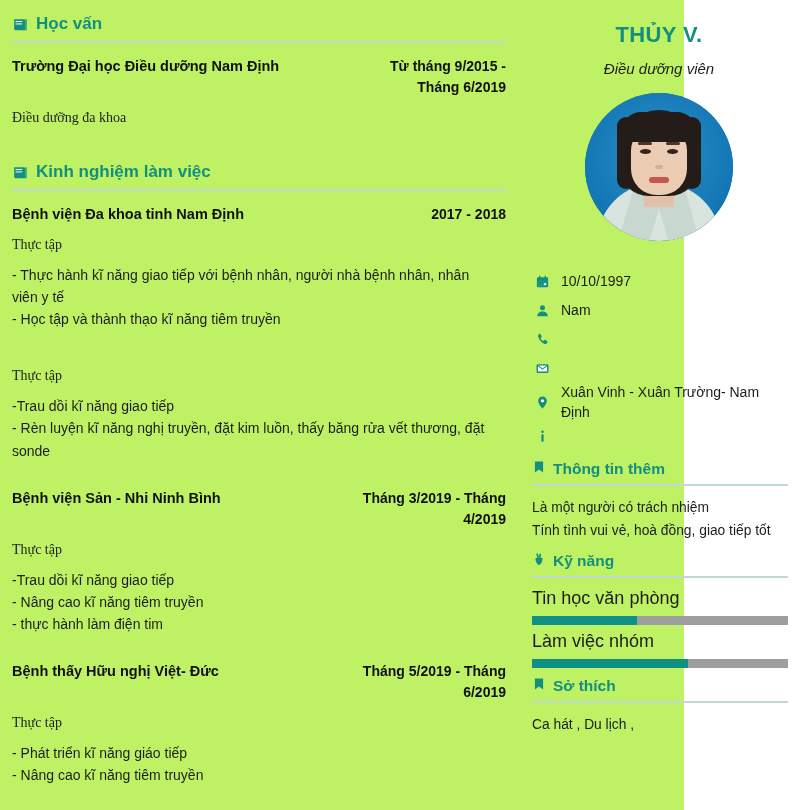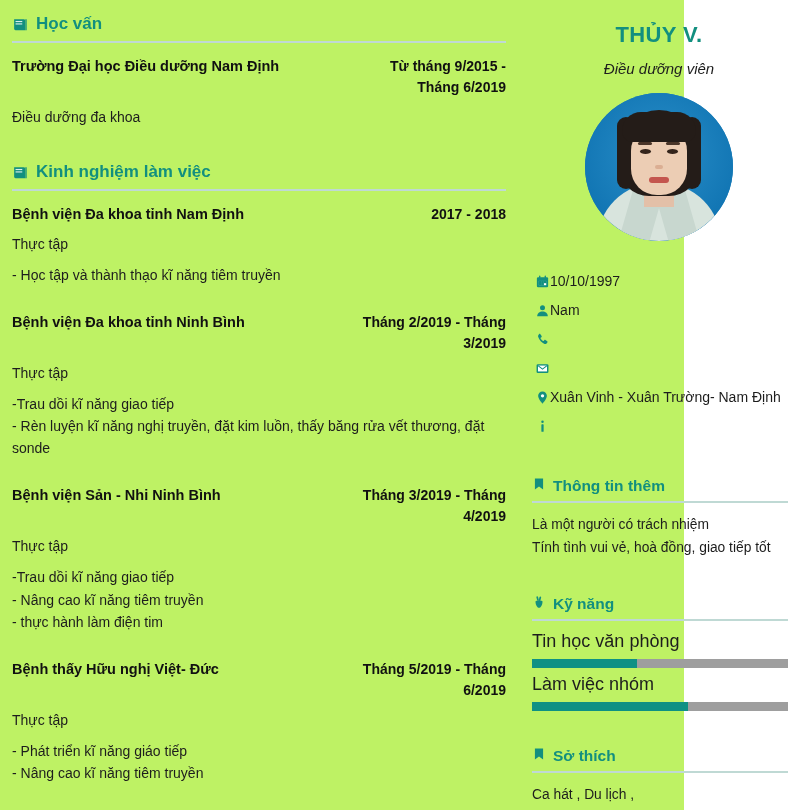--- a/index.html
+++ b/index.html
@@ -69,20 +69,21 @@
     text-align: right;
     line-height: 1.5;
     flex: 0 0 auto;
     width: 155px;
   }
   .entry-sub {
     font-size: 14px;
     color: #1d1d1d;
     line-height: 1.5;
     margin-top: 9px;
+    font-family: Liberation Serif, serif;
   }
   .entry-bullets { margin-top: 9px; }
   .entry-bullets .bullet {
     font-size: 14px;
     color: #1d1d1d;
     line-height: 1.58;
     max-width: 480px;
   }
   .gap-md { height: 22px; }
   .gap-lg { height: 30px; }
@@ -201,39 +202,39 @@
     position: absolute; top: 72px;
     left: 50%; transform: translateX(-50%);
     width: 8px; height: 4px;
     background: #dbae93; border-radius: 4px;
   }
 
   .contact-list { margin-top: 26px; }
   .contact-row {
     display: flex;
     align-items: center;
-    gap: 0;
+    gap: 11px;
     min-height: 29px;
     padding-left: 4px;
   }
   .contact-row .c-icon {
     width: 16px; height: 16px;
     display: inline-flex;
     align-items: center; justify-content: center;
     color: #128f7f;
     flex: 0 0 16px;
   }
   .contact-row .c-text {
     font-size: 14px;
     color: #1d1d1d;
     line-height: 1.4;
     min-height: 16px;
   }
 
-  .side-section { margin-top: 36px; padding-left: 2px; }
+  .side-section { margin-top: 9px; padding-left: 2px; }
   .side-head {
     display: flex;
     align-items: center;
     gap: 7px;
     color: #128f7f;
     font-size: 15.5px;
     font-weight: bold;
     padding-bottom: 6px;
   }
   .side-rule {
@@ -311,31 +312,28 @@
       </div>
       <div class="section-rule"></div>
 
       <div class="entry">
         <div class="entry-top">
           <div class="entry-title">Bệnh viện Đa khoa tỉnh Nam Định</div>
           <div class="entry-date">2017 - 2018</div>
         </div>
         <div class="entry-sub">Thực tập</div>
         <div class="entry-bullets">
+          <div class="bullet">- Thực hành kĩ năng giao tiếp với bệnh nhân, người nhà bệnh nhân, nhân viên y tế</div>
           <div class="bullet">- Học tập và thành thạo kĩ năng tiêm truyền</div>
         </div>
       </div>
 
       <div class="gap-md"></div>
 
       <div class="entry">
-        <div class="entry-top">
-          <div class="entry-title">Bệnh viện Đa khoa tỉnh Ninh Bình</div>
-          <div class="entry-date">Tháng 2/2019 - Tháng 3/2019</div>
-        </div>
         <div class="entry-sub">Thực tập</div>
         <div class="entry-bullets">
           <div class="bullet">-Trau dồi kĩ năng giao tiếp</div>
           <div class="bullet">- Rèn luyện kĩ năng nghị truyền, đặt kim luồn, thấy băng rửa vết thương, đặt sonde</div>
         </div>
       </div>
 
       <div class="gap-md"></div>
 
       <div class="entry">

